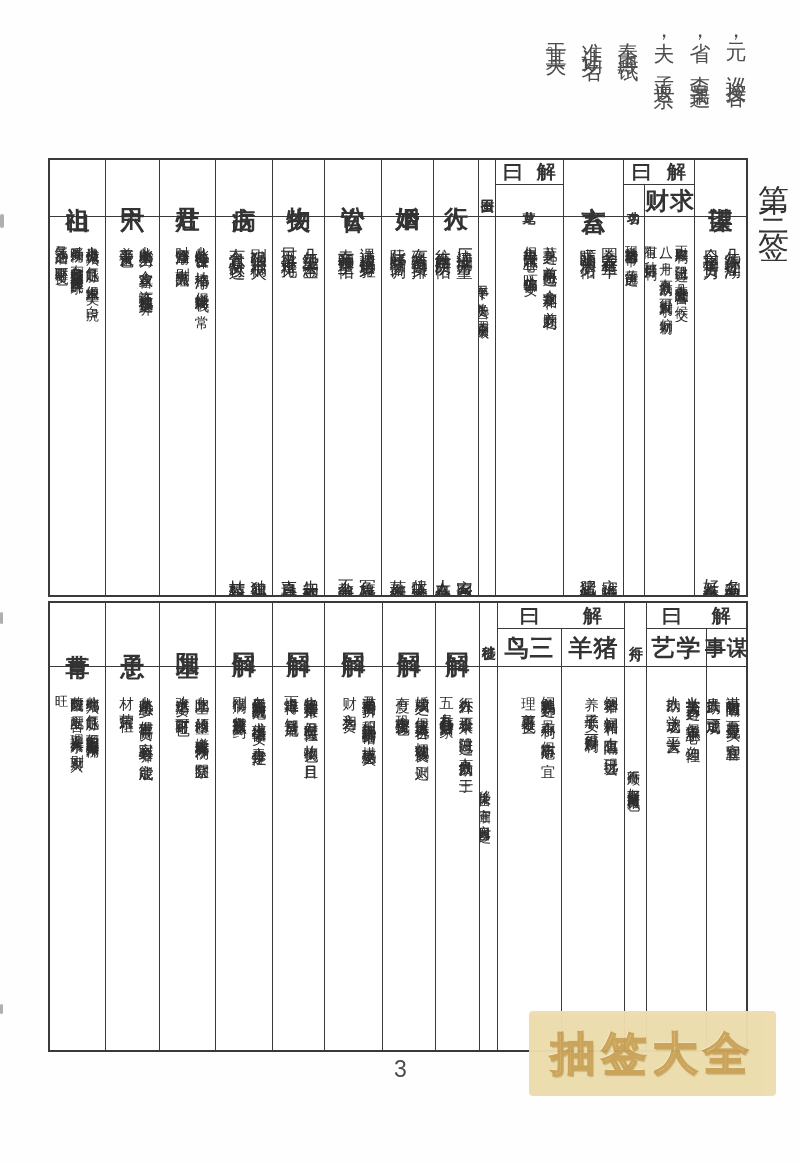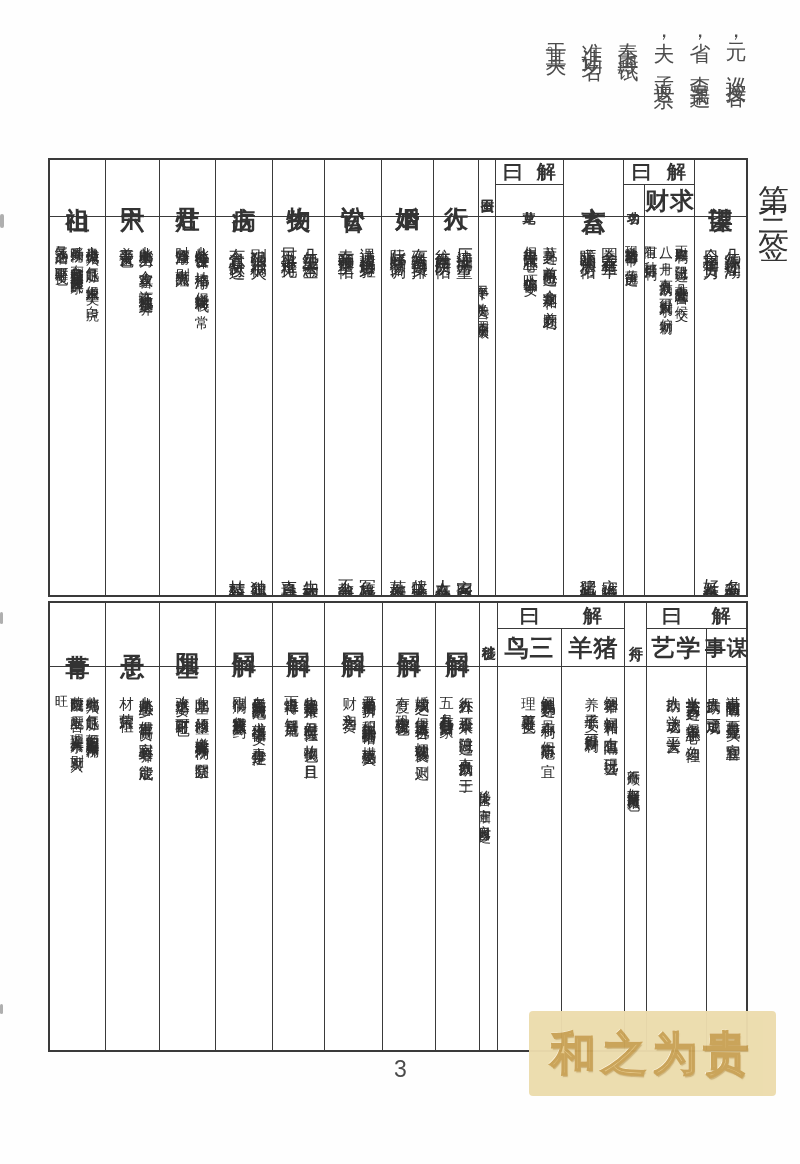--- a/index.html
+++ b/index.html
@@ -451,18 +451,18 @@
               <div class="v-line" style="font-size: 13.5px; letter-spacing: 1px;">此地有结穴　气脉足旺　但前面宽阳左方有树木冲伤</div>
               <div class="v-line" style="font-size: 13.5px; letter-spacing: 1px;">葬时应沉阳　立厝配合　理妥左方树木杀　则财丁兴</div>
               <div class="v-line" style="font-size: 13.5px; letter-spacing: 1px;">旺</div>
             </div>
           </div>
         </div>
       </div>
   </div>
   <div class="page-number">3</div>
   <div class="watermark">
-    <span>和之为贵</span>
+    <span>抽签大全</span>
   </div>
   <div class="artifact" style="left:0;top:214px;width:4px;height:14px;"></div>
   <div class="artifact" style="left:0;top:612px;width:3px;height:12px;"></div>
   <div class="artifact" style="left:0;top:1004px;width:3px;height:10px;"></div>
 </div>
 
 </body></html>

